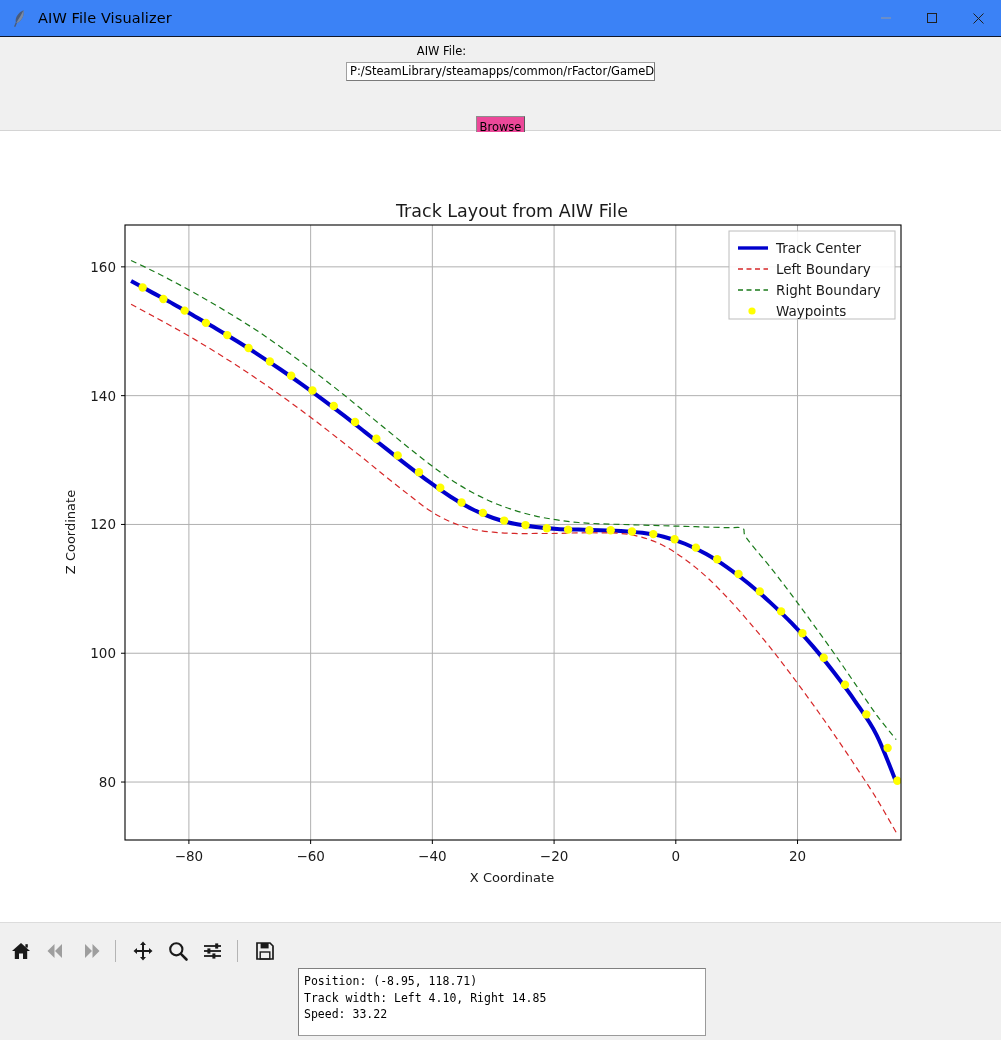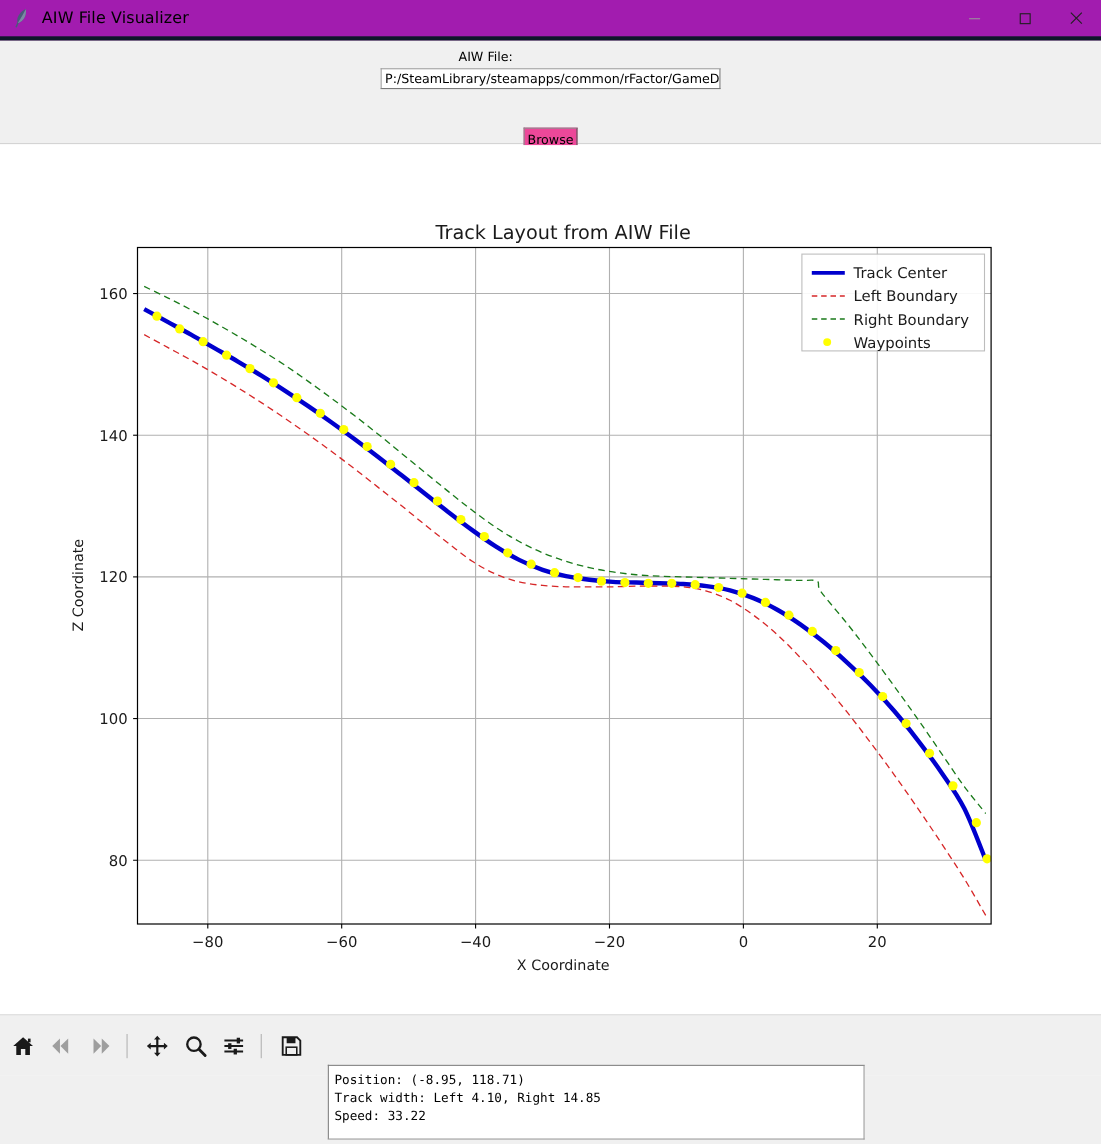--- a/index.html
+++ b/index.html
@@ -14,23 +14,23 @@
   #app {
     position: relative;
     width: 1001px; height: 1040px;
     background: #ffffff;
   }
 
   
   .titlebar {
     position: absolute; left: 0; top: 0;
     width: 1001px; height: 37px;
-    background: #a21caf;
+    background: #3b82f6;
     display: flex; align-items: center;
-    border-bottom: 4px solid #0f172a;
+    border-bottom: 1px solid #0f172a;
   }
   .title-icon {
     margin-left: 11px; width: 18px; height: 20px;
     display: flex; align-items: center; justify-content: center;
   }
   .title-text {
     margin-left: 9px;
     font-size: 14.5px; color: #000000;
     font-family: "DejaVu Sans", "Liberation Sans", sans-serif;
     letter-spacing: 0.1px;
@@ -109,21 +109,21 @@
   }
 
   
   .status-area {
     position: absolute; left: 0; top: 978px;
     width: 1001px; height: 62px;
     background: #f0f0f0;
   }
   .status-box {
     position: absolute; left: 298px; top: -10px;
-    width: 488px; height: 68px;
+    width: 408px; height: 68px;
     background: #ffffff;
     border: 1px solid #9a9a9a;
     border-top-color: #808080;
     border-left-color: #808080;
     padding: 4px 0 0 5px;
     font-family: "DejaVu Sans Mono", "Liberation Mono", monospace;
     font-size: 11.5px; color: #000;
     line-height: 16.5px;
     white-space: pre;
     overflow: hidden;

